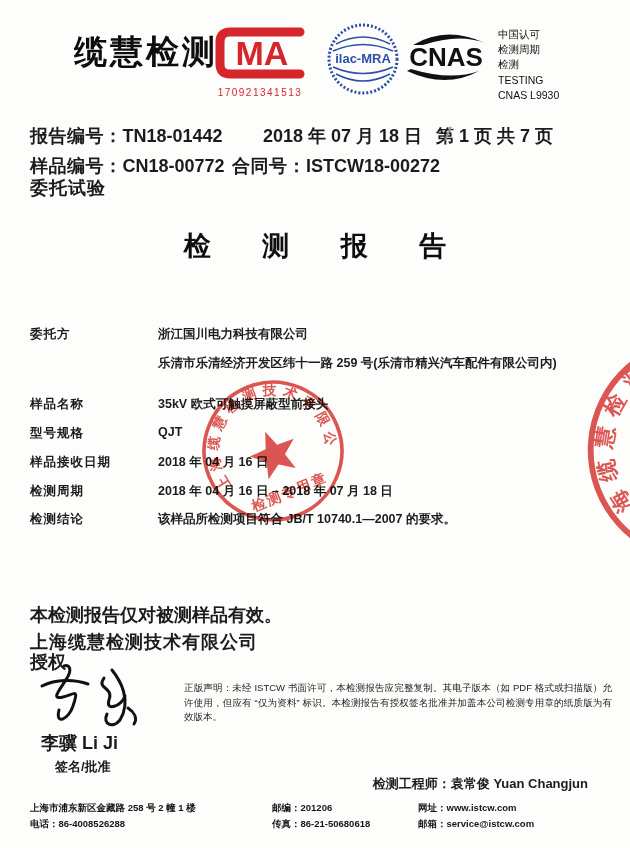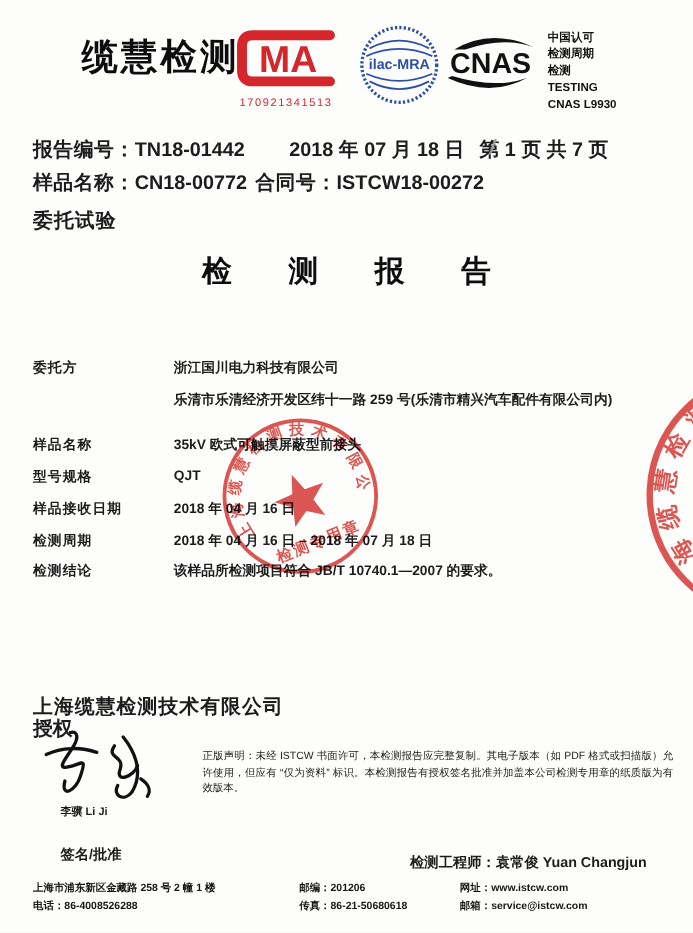--- a/index.html
+++ b/index.html
@@ -13,21 +13,21 @@
 
   
   .istcw-logo{left:10px;top:28px;width:62px;text-align:center;}
   .istcw-word{font-size:13px;font-weight:900;letter-spacing:1px;color:#111;margin-top:-2px;}
   .istcw-tag{height:3px;background:#2b57b0;margin:1px 4px 0 4px;}
   .brand{left:74px;top:30px;font-size:33px;font-weight:900;letter-spacing:3px;color:#0d0d0d;}
   .cma{left:212px;top:24px;width:96px;text-align:center;}
   .cma-num{color:#d5262b;font-weight:400;font-size:10px;letter-spacing:1.5px;margin-top:1px;}
   .ilac{left:326px;top:22px;}
   .cnas{left:401px;top:31px;}
-  .accred{left:498px;top:27px;font-size:10.5px;font-weight:700;line-height:1.45;color:#101010;}
+  .accred{left:498px;top:27px;font-size:10.5px;font-weight:400;line-height:1.45;color:#101010;}
 
   
   .meta{font-size:18px;font-weight:700;}
   .lbl{letter-spacing:.5px;}
   .title{left:0;right:0;top:228px;text-align:center;font-size:27px;font-weight:900;letter-spacing:22px;text-indent:22px;color:#0d0d0d;}
 
   
   .frow{position:absolute;left:30px;right:24px;font-size:12.5px;font-weight:700;}
   .frow .flabel{position:absolute;left:0;top:0;letter-spacing:1px;}
   .frow .fvalue{position:absolute;left:128px;top:0;width:440px;}
@@ -90,26 +90,26 @@
   </div>
 
   <div class="abs meta" style="left:30px;top:124px;">
     <span class="lbl">报告编号：</span><span>TN18-01442</span>
   </div>
   <div class="abs meta" style="left:263px;top:124px;">2018 年 07 月 18 日</div>
   <div class="abs meta" style="right:77px;top:124px;">第 1 页 共 7 页</div>
   <div class="abs slash"></div>
 
   <div class="abs meta" style="left:30px;top:154px;">
-    <span class="lbl">样品名称：</span><span>CN18-00772</span>
+    <span class="lbl">样品编号：</span><span>CN18-00772</span>
   </div>
   <div class="abs meta" style="left:232px;top:154px;">
     <span class="lbl">合同号：</span><span>ISTCW18-00272</span>
   </div>
-  <div class="abs meta" style="left:30px;top:188px;letter-spacing:1px;">委托试验</div>
+  <div class="abs meta" style="left:30px;top:176px;letter-spacing:1px;">委托试验</div>
 
   <div class="abs title">检 测 报 告</div>
 
   <div class="frow" style="top:326px;">
     <span class="flabel">委托方</span>
     <span class="fvalue">浙江国川电力科技有限公司</span>
   </div>
   <div class="frow" style="top:355px;">
     <span class="fvalue">乐清市乐清经济开发区纬十一路 259 号(乐清市精兴汽车配件有限公司内)</span>
   </div>
@@ -128,36 +128,37 @@
   </div>
   <div class="frow" style="top:483px;">
     <span class="flabel">检测周期</span>
     <span class="fvalue">2018 年 04 月 16 日 – 2018 年 07 月 18 日</span>
   </div>
   <div class="frow" style="top:511px;">
     <span class="flabel">检测结论</span>
     <span class="fvalue">该样品所检测项目符合 JB/T 10740.1—2007 的要求。</span>
   </div>
 
+  <div class="abs meta" style="left:30px;top:603px;">本检测报告仅对被测样品有效。</div>
   <div class="abs meta" style="left:30px;top:630px;letter-spacing:1px;">上海缆慧检测技术有限公司</div>
   <div class="abs meta" style="left:30px;top:650px;">授权</div>
 
   <div class="abs" style="left:30px;top:658px;">
     <svg width="130" height="80" viewBox="0 0 130 80">
       <g fill="none" stroke="#111" stroke-width="3" stroke-linecap="round">
         <path d="M34,8 C40,6 42,12 37,20 C30,32 20,42 33,39 C45,36 49,30 43,48 C39,61 25,68 29,52"></path>
         <path d="M12,28 C26,21 44,21 58,26"></path>
         <path d="M74,20 C66,32 84,28 79,42 C75,54 92,48 95,38"></path>
         <path d="M82,12 C90,22 102,42 90,62 C83,71 72,66 77,56"></path>
         <path d="M98,50 C104,54 108,60 104,66"></path>
       </g>
     </svg>
   </div>
-  <div class="abs meta" style="left:55px;top:731px;font-size:10px;">李骥 Li Ji</div>
-  <div class="abs meta" style="left:55px;top:758px;font-size:13px;margin-top:10px;">签名/批准</div>
+  <div class="abs meta" style="left:41px;top:731px;font-size:18px;">李骥 Li Ji</div>
+  <div class="abs meta" style="left:55px;top:758px;font-size:13px;">签名/批准</div>
 
   <div class="abs smalltext" style="left:184px;top:681px;width:428px;text-align:justify;">正版声明：未经 ISTCW 书面许可，本检测报告应完整复制。其电子版本（如 PDF 格式或扫描版）允许使用，但应有 “仅为资料” 标识。本检测报告有授权签名批准并加盖本公司检测专用章的纸质版为有效版本。</div>
 
   <div class="abs meta" style="right:42px;top:775px;font-size:13px;">
     <span>检测工程师：</span><span>袁常俊 Yuan Changjun</span>
   </div>
 
   <div class="abs footer" style="left:30px;top:800px;">
     <div>上海市浦东新区金藏路 258 号 2 幢 1 楼</div>
     <div>电话：86-4008526288</div>

